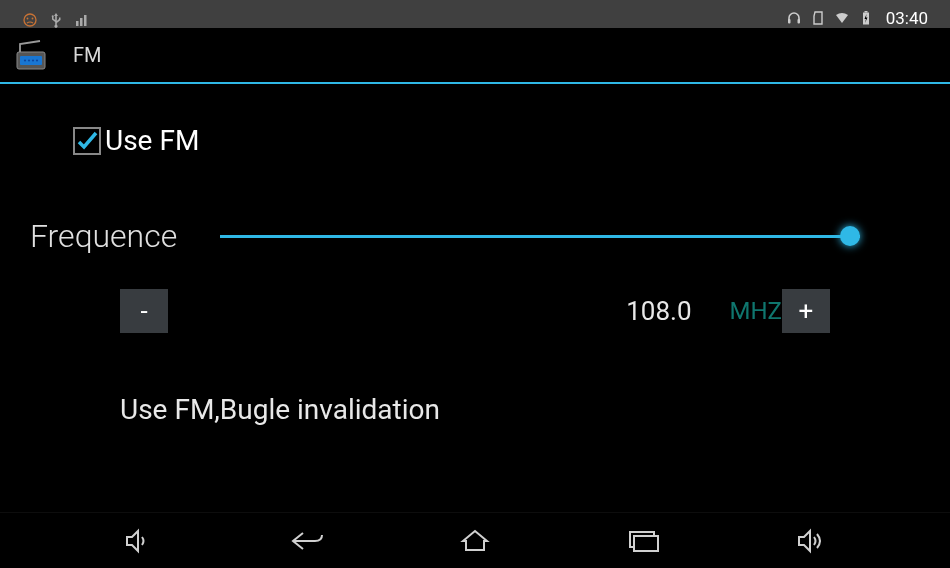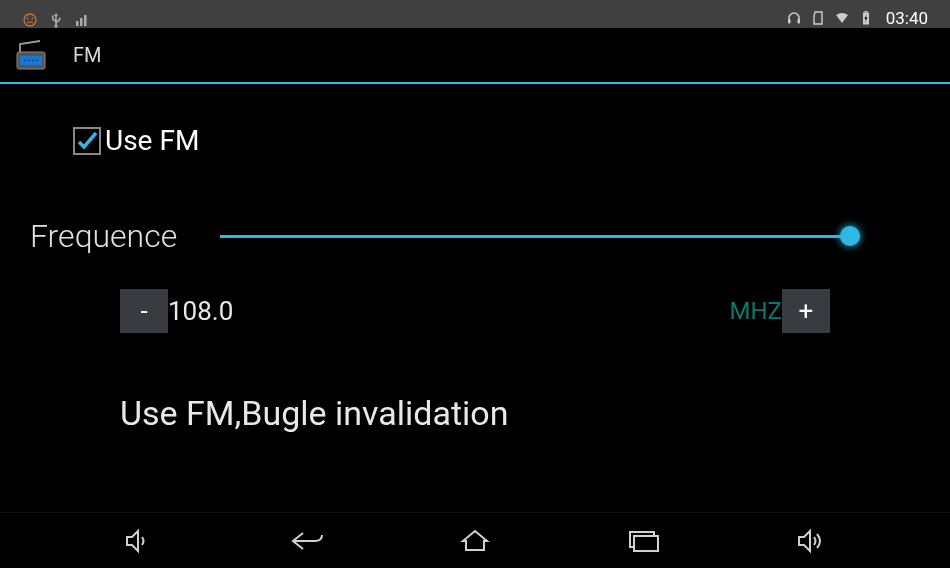--- a/index.html
+++ b/index.html
@@ -28,25 +28,25 @@
   .checkbox-label { color:#fff; font-size:28px; font-weight:400; }
 
   .freq-row { display:flex; align-items:center; margin-bottom:34px; }
   .freq-label { color:#e0e0e0; font-size:32px; font-weight:300; width:190px; }
   .slider-wrap { flex:1; position:relative; height:20px; margin-right:60px; }
   .slider-track { position:absolute; left:0; right:0; top:9px; height:3px; background:#2fb8e6; }
   .slider-thumb { position:absolute; right:0; top:0; width:20px; height:20px; border-radius:50%; background:#2fb8e6; box-shadow:0 0 8px #2fb8e6; cursor:pointer; }
 
   .value-row { display:flex; align-items:center; justify-content:center; gap:0; margin-bottom:60px; padding:0 90px; }
   .btn-step { width:48px; height:44px; background:#383c40; color:#fff; font-size:26px; display:flex; align-items:center; justify-content:center; cursor:pointer; user-select:none; }
-  .value-group { flex:1; display:flex; align-items:center; justify-content:space-between; gap:38px; }
+  .value-group { flex:1; display:flex; align-items:center; justify-content:flex-end; gap:38px;padding-left:42px; }
   .freq-value { color:#e8e8e8; font-size:26px; }
   .freq-unit { color:#0f766e; font-size:24px; }
 
-  .hint-row { color:#e8e8e8; font-size:34px; margin-left:90px; }
+  .hint-row { color:#e8e8e8; font-size:28px; margin-left:90px; }
 
   
   .navbar { position:absolute; bottom:0; left:0; right:0; height:56px; background:#000; display:flex; align-items:center; justify-content:space-evenly; border-top:1px solid rgba(255,255,255,0.05); }
   .nav-btn { width:60px; height:40px; display:flex; align-items:center; justify-content:center; cursor:pointer; }
   .nav-btn svg { fill:none; stroke:#d0d0d0; stroke-width:2; }
 </style>
 </head>
 <body>
 
 <div class="statusbar">

